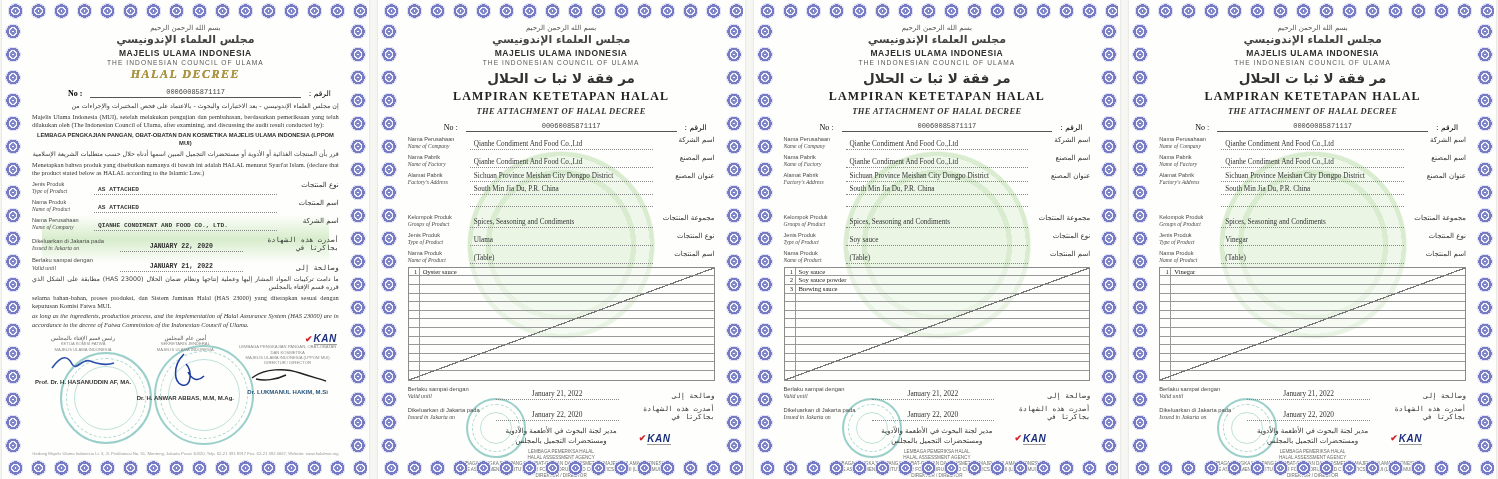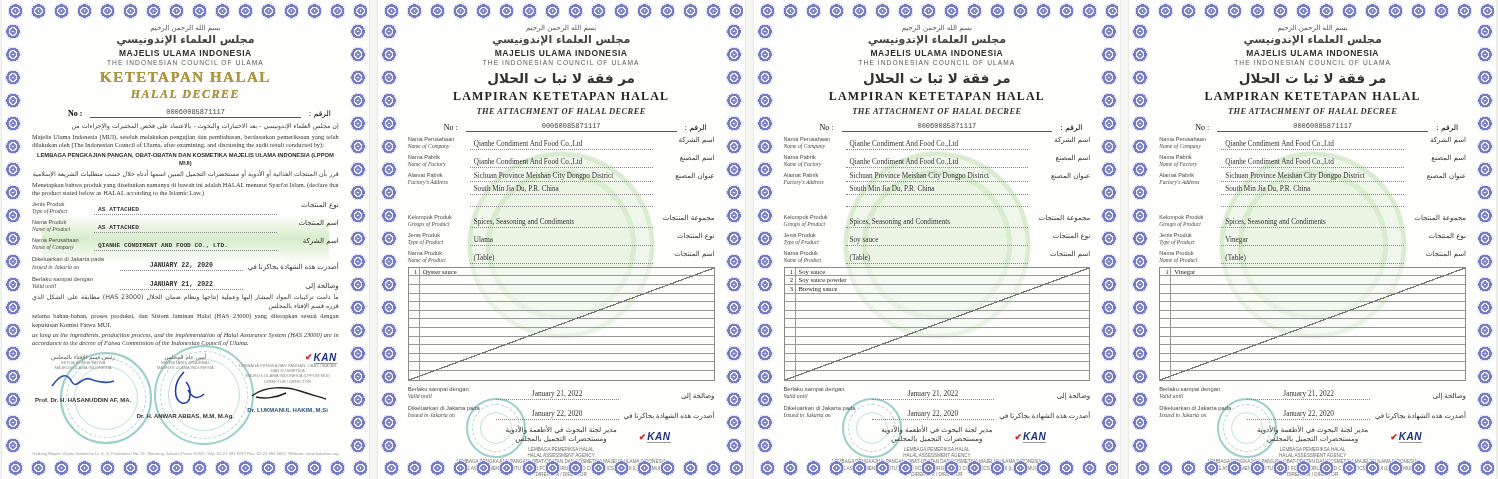--- a/index.html
+++ b/index.html
@@ -69,21 +69,21 @@
   .prod-row:last-child { border-bottom:none; }
   .prod-num { width:11px; flex:none; border-right:1px solid #999; text-align:right; padding-right:1.5px; }
   .prod-name { padding-left:3px; }
 
   
   .drow { display:flex; align-items:flex-end; margin-top:5px; }
   .dlab { width:88px; flex:none; font-family:"Liberation Sans", sans-serif; font-size:5.8px; color:#4a4a4a; line-height:1.25; }
   .dlab i { display:block; font-family:"Liberation Serif", serif; }
   .dval { flex:1; text-align:center; border-bottom:1px dotted #888; font-size:7.4px; color:#333; padding-bottom:1px; }
   .dval.mono { font-family:"Liberation Mono", monospace; font-size:6.6px; font-weight:bold; }
-  .dar { width:96px; flex:none; text-align:right; font-family:Liberation Serif, serif; font-size:7px; color:#333; }
+  .dar { width:96px; flex:none; text-align:right; font-family:Liberation Mono, monospace; font-size:7px; color:#333; }
 
   
   .dir-ar { text-align:center; font-family:"DejaVu Sans", sans-serif; font-size:7px; color:#333; margin-top:6px; line-height:1.4; }
   .agency { text-align:center; font-family:"Liberation Sans", sans-serif; font-size:4.6px; color:#6b6b6b; line-height:1.35; margin-top:2px; }
   .kan { position:absolute; right:44px; display:flex; align-items:center; gap:1px; }
   .kan-check { color:#d2232a; font-size:9px; font-weight:bold; line-height:1; }
   .kan-word { color:#1b2f7e; font-weight:bold; font-style:italic; font-family:"Liberation Sans", sans-serif; font-size:10px; letter-spacing:.5px; border-bottom:1px solid #999; }
 
   .sigrow { display:flex; margin-top:6px; position:relative; z-index:2; }
   .sigcol { flex:1; text-align:center; position:relative; }
@@ -108,21 +108,20 @@
     <div class="wm-band" style="left:40px; right:40px; top:215px; height:48px;"></div>
     <div class="stamp" style="left:58px; top:352px; width:92px; height:92px;"></div>
     <div class="stamp" style="left:152px; top:345px; width:100px; height:100px;"></div>
 
     <div class="inner">
       <div class="c-head">
         <div class="bismillah">بسم الله الرحمن الرحيم</div>
         <div class="calligraphy">مجلس العلماء الإندونيسي</div>
         <div class="orgname">MAJELIS ULAMA INDONESIA</div>
         <div class="orgsub">THE INDONESIAN COUNCIL OF ULAMA</div>
-        <div class="title-id gold">KETETAPAN HALAL</div>
         <div class="title-en gold">HALAL DECREE</div>
       </div>
 
       <div class="no-line">
         <span class="no-label">No :</span>
         <span class="no-value">00060085871117</span>
         <span class="no-ar" dir="rtl">الرقم :</span>
       </div>
 
       <div class="p-ar">إن مجلس العلماء الإندونيسي - بعد الاختبارات والبحوث - بالاعتماد على فحص المختبرات والإجراءات من</div>

